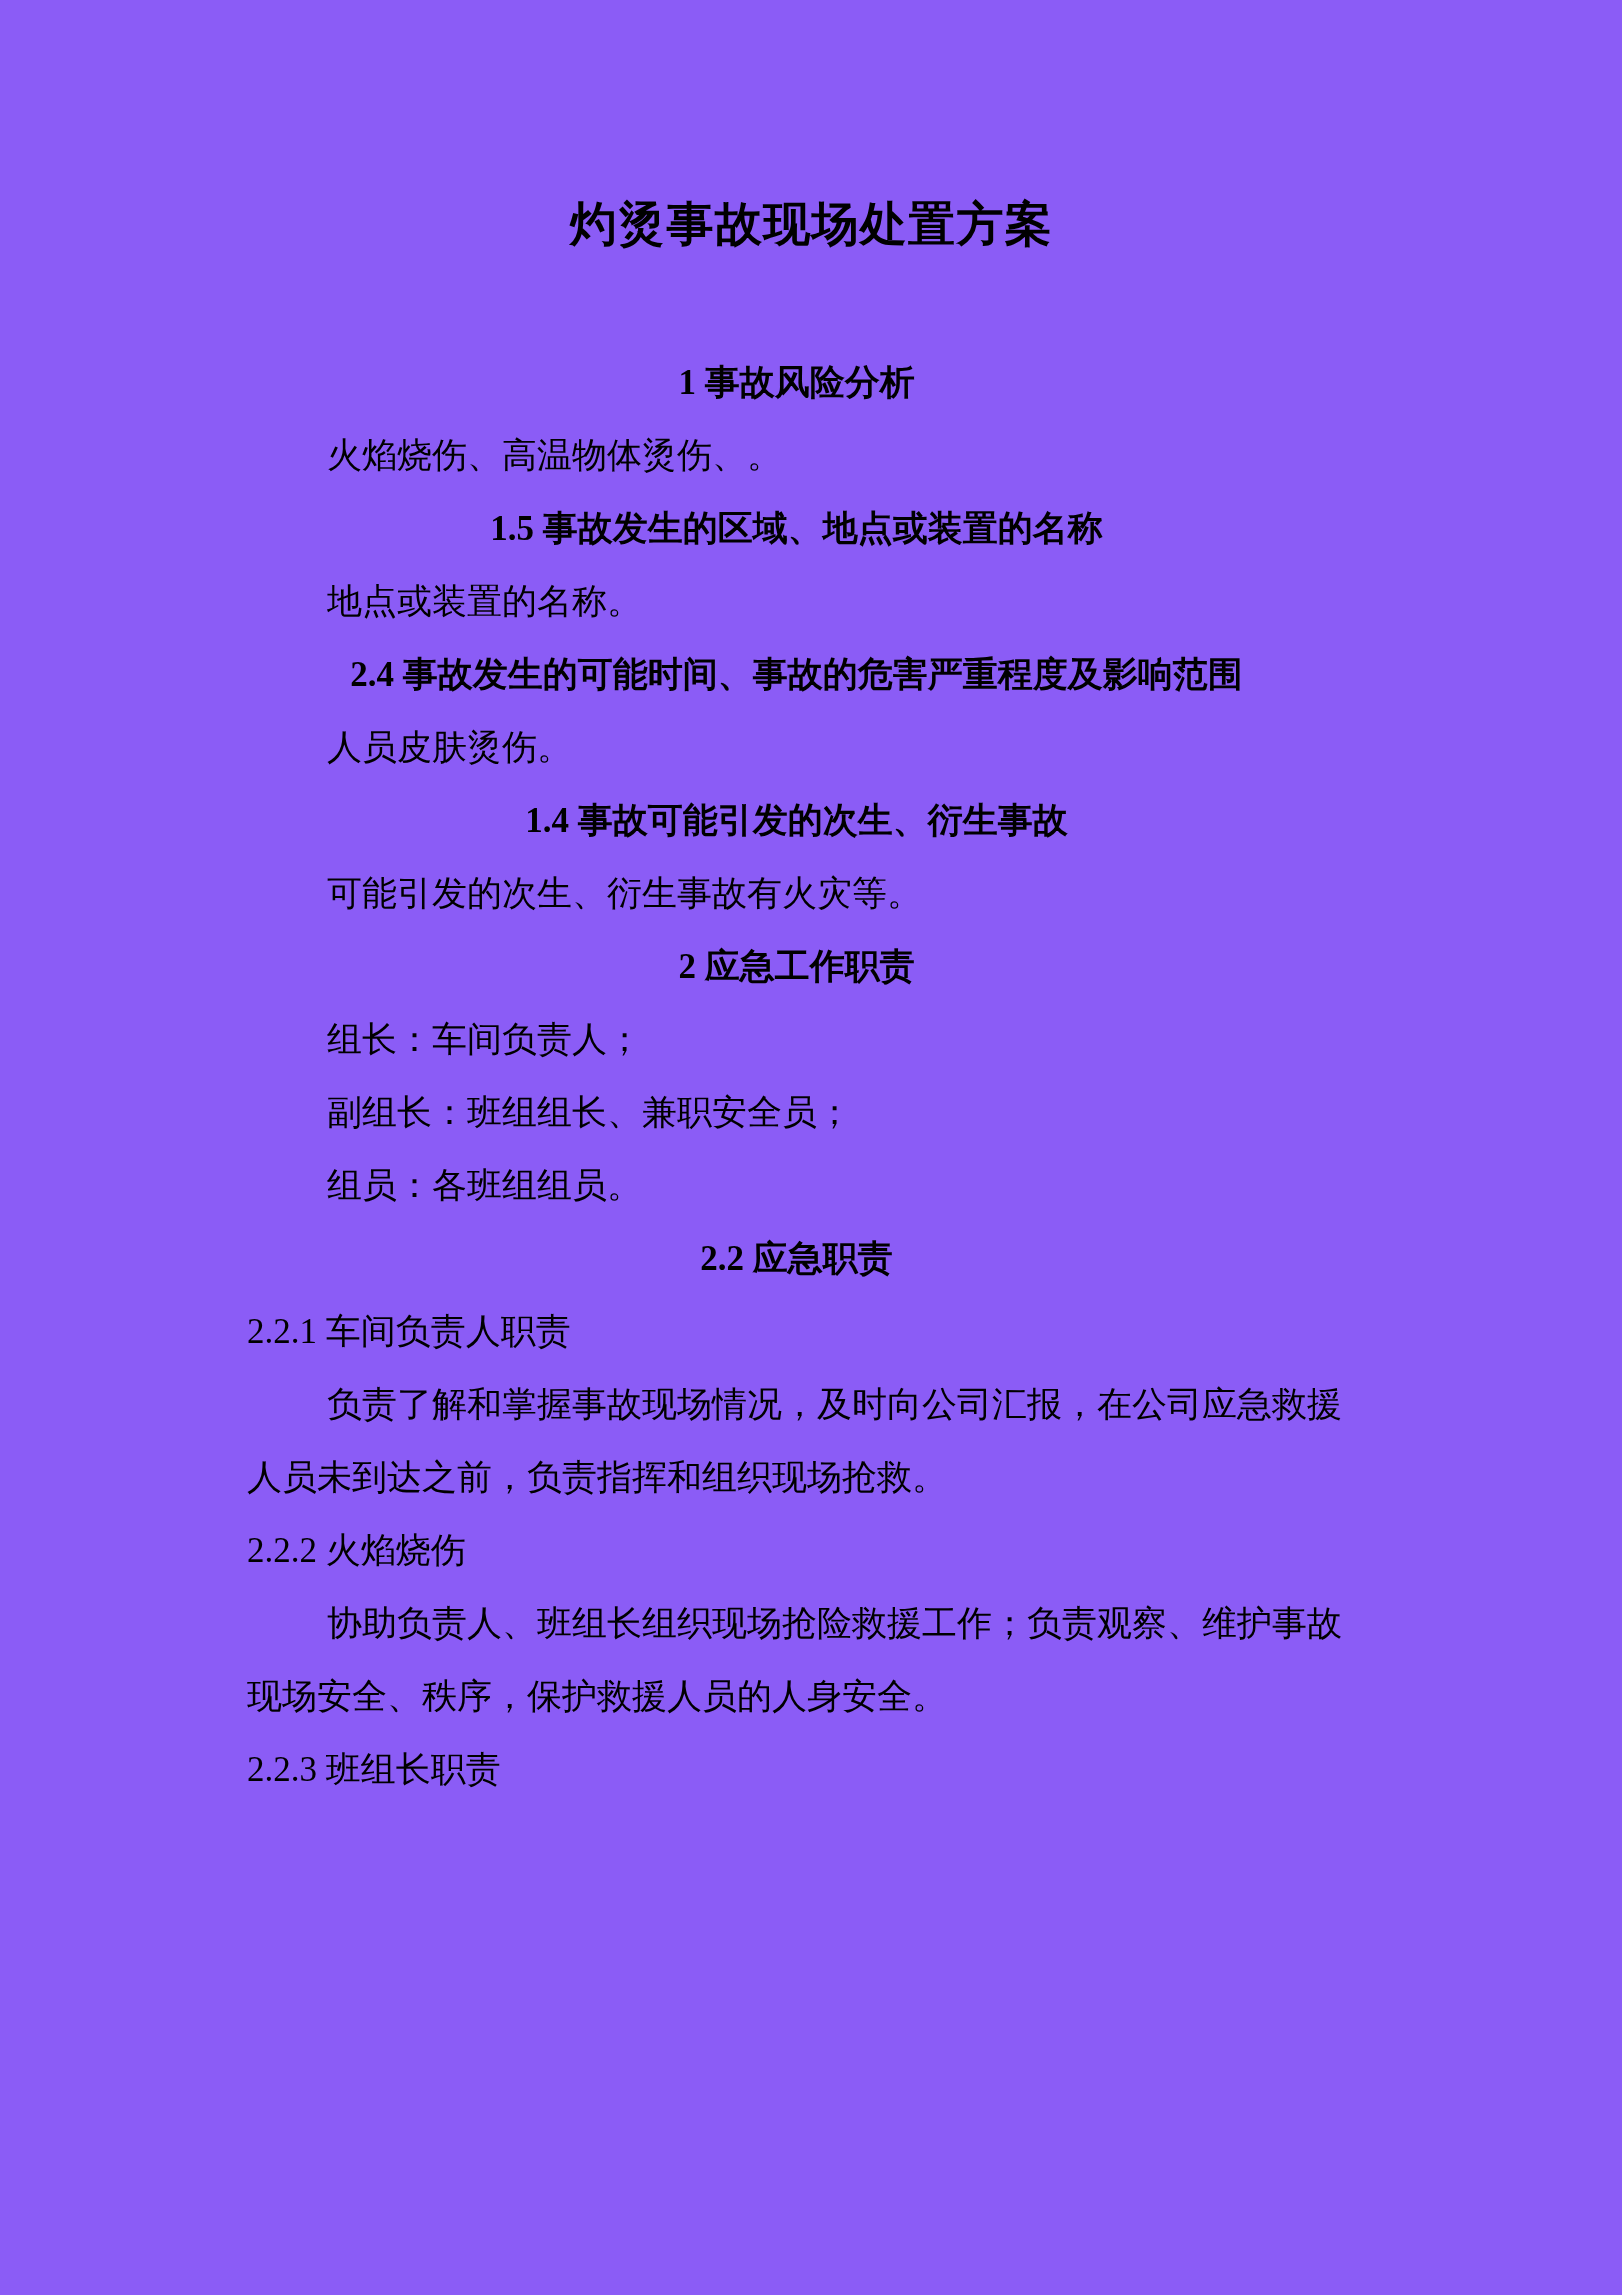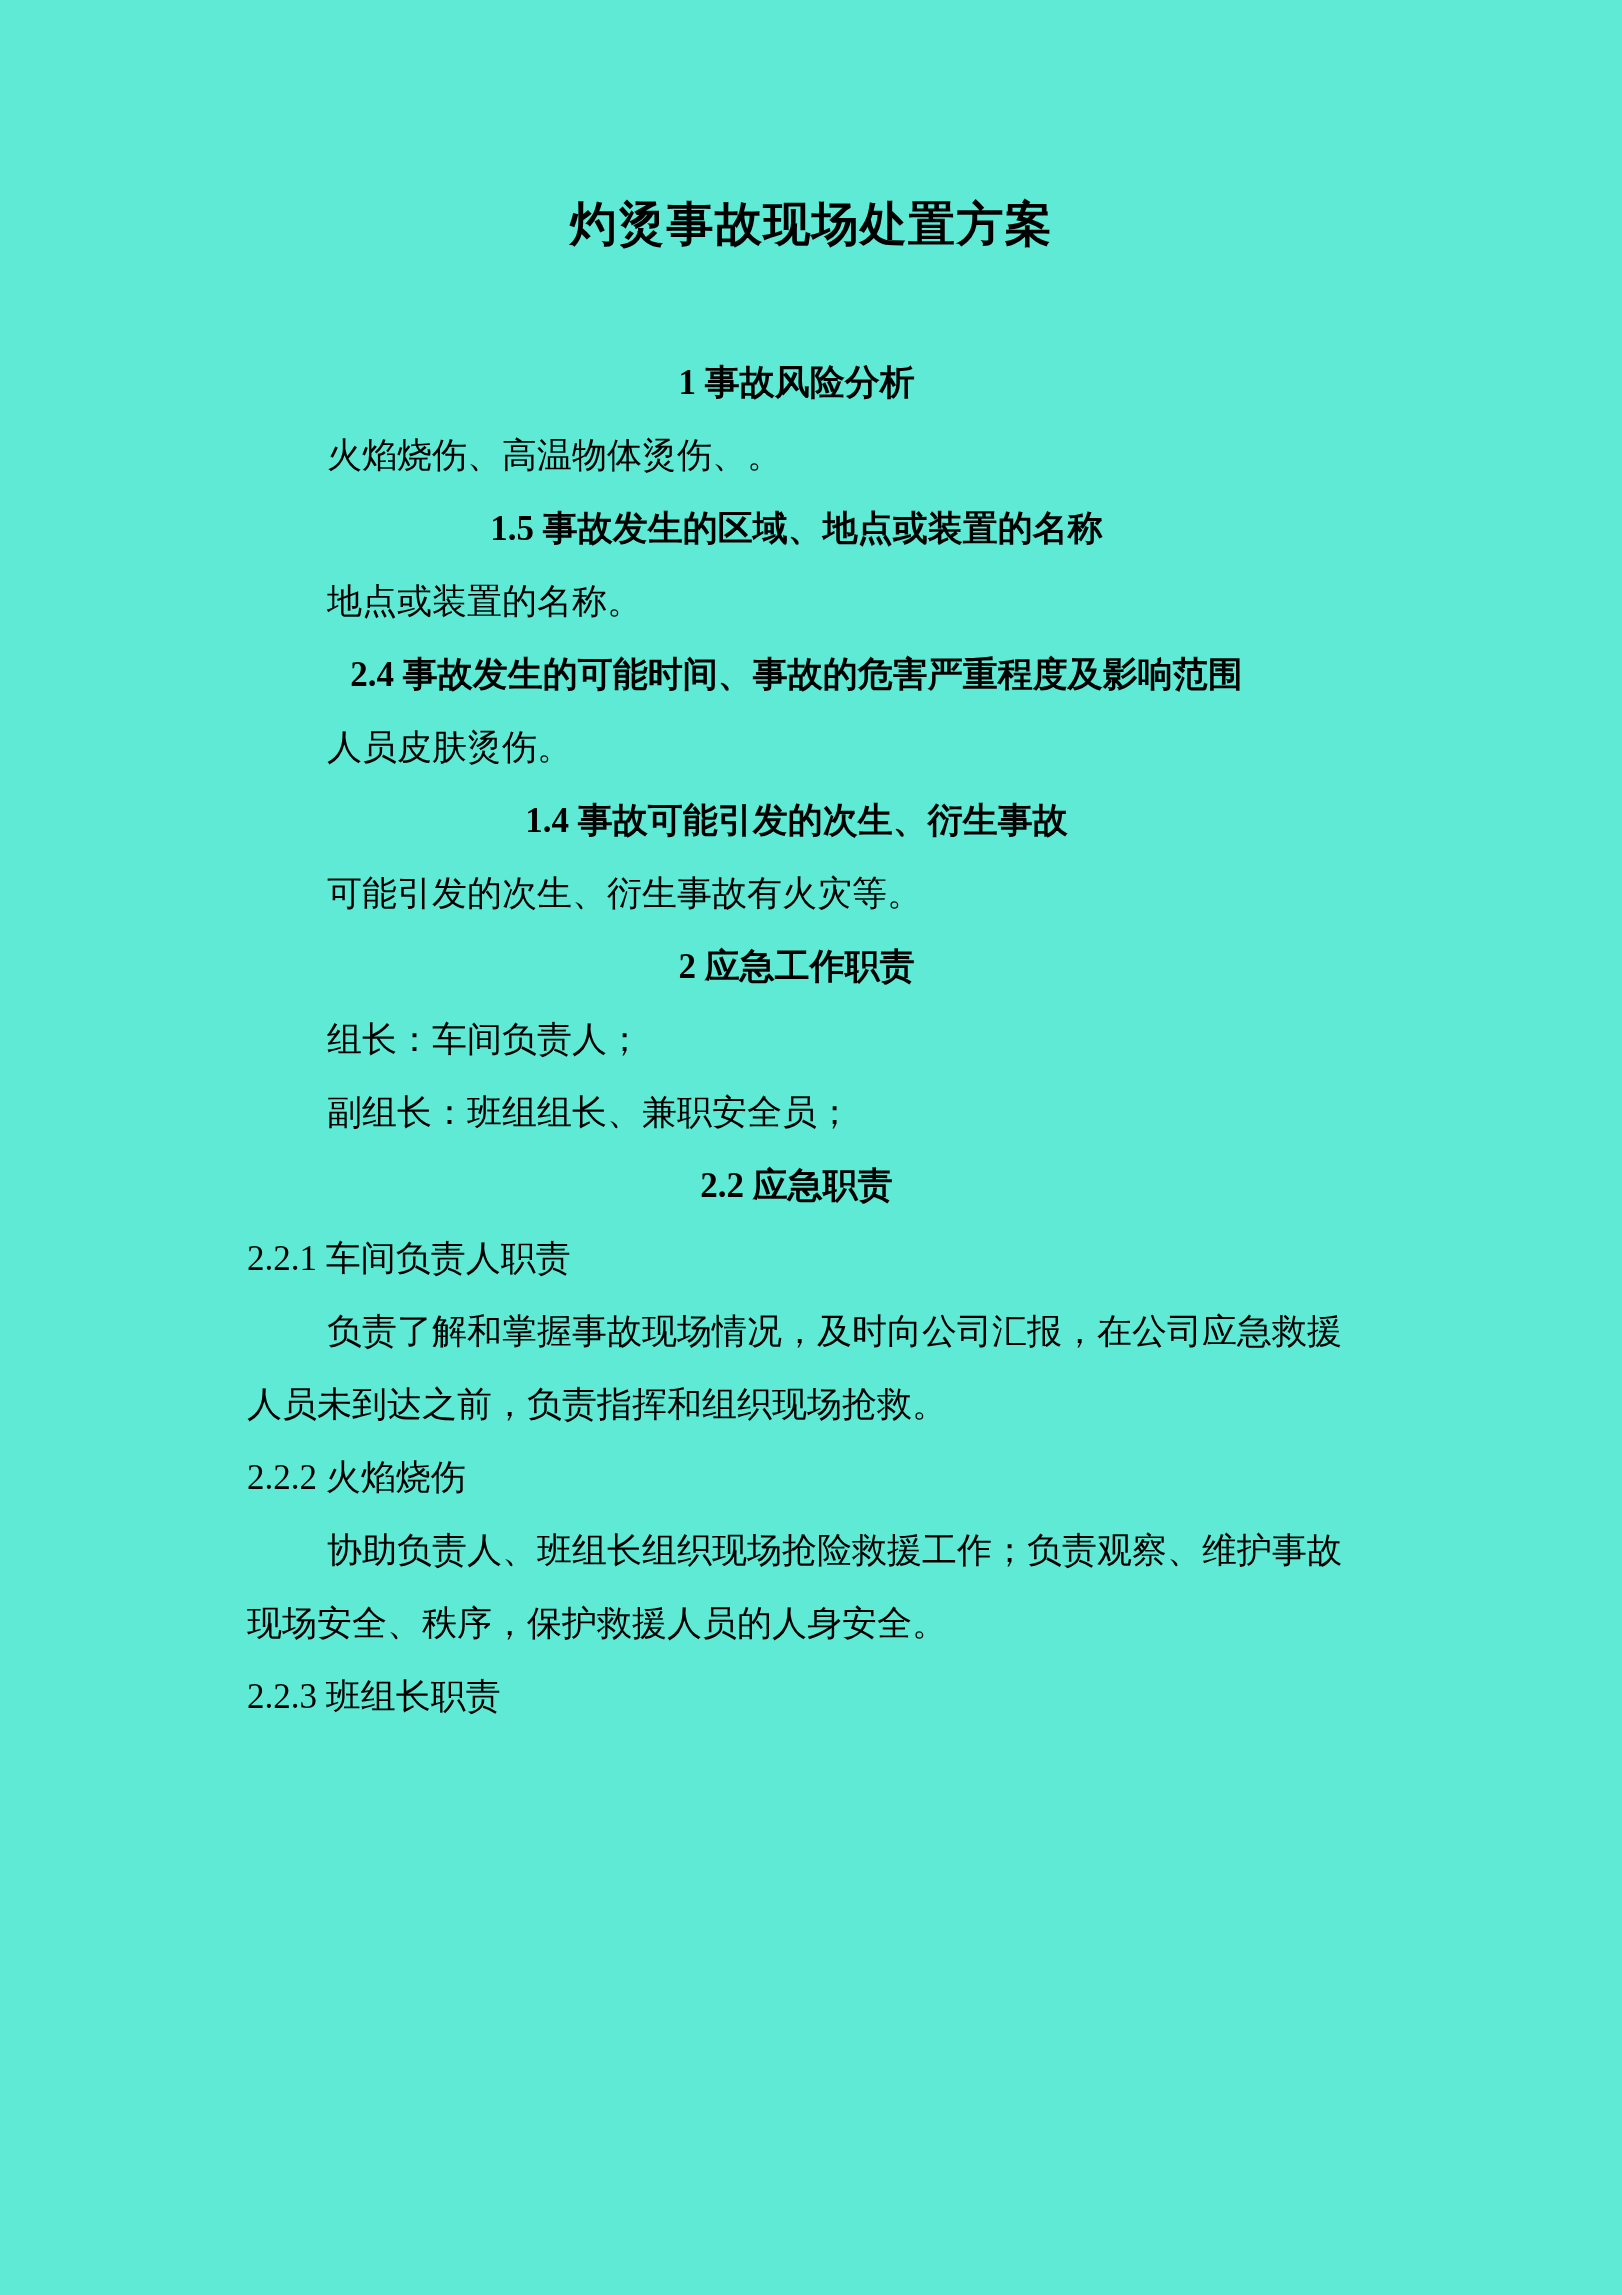--- a/index.html
+++ b/index.html
@@ -4,21 +4,21 @@
 <style>
   html, body {
     margin: 0;
     padding: 0;
     background: #ffffff;
   }
   .page {
     position: relative;
     width: 1623px;
     height: 2295px;
-    background: #5eead4;
+    background: #8b5cf6;
     color: #000000;
     font-family: "Liberation Serif", "DejaVu Serif", serif;
     overflow: hidden;
   }
   .doc-title {
     position: absolute;
     top: 196px;
     left: 0;
     right: 0;
     text-align: center;
@@ -71,20 +71,21 @@
     <p class="ind">火焰烧伤、高温物体烫伤、。</p>
     <p class="h">1.5 事故发生的区域、地点或装置的名称</p>
     <p class="ind">地点或装置的名称。</p>
     <p class="h">2.4 事故发生的可能时间、事故的危害严重程度及影响范围</p>
     <p class="ind">人员皮肤烫伤。</p>
     <p class="h">1.4 事故可能引发的次生、衍生事故</p>
     <p class="ind">可能引发的次生、衍生事故有火灾等。</p>
     <p class="h">2 应急工作职责</p>
     <p class="ind">组长：车间负责人；</p>
     <p class="ind">副组长：班组组长、兼职安全员；</p>
+    <p class="ind">组员：各班组组员。</p>
     <p class="h">2.2 应急职责</p>
     <p class="sub">2.2.1 车间负责人职责</p>
     <p class="para">负责了解和掌握事故现场情况，及时向公司汇报，在公司应急救援人员未到达之前，负责指挥和组织现场抢救。</p>
     <p class="sub">2.2.2 火焰烧伤</p>
     <p class="para">协助负责人、班组长组织现场抢险救援工作；负责观察、维护事故现场安全、秩序，保护救援人员的人身安全。</p>
     <p class="sub">2.2.3 班组长职责</p>
   </div>
 
 </div>
 

